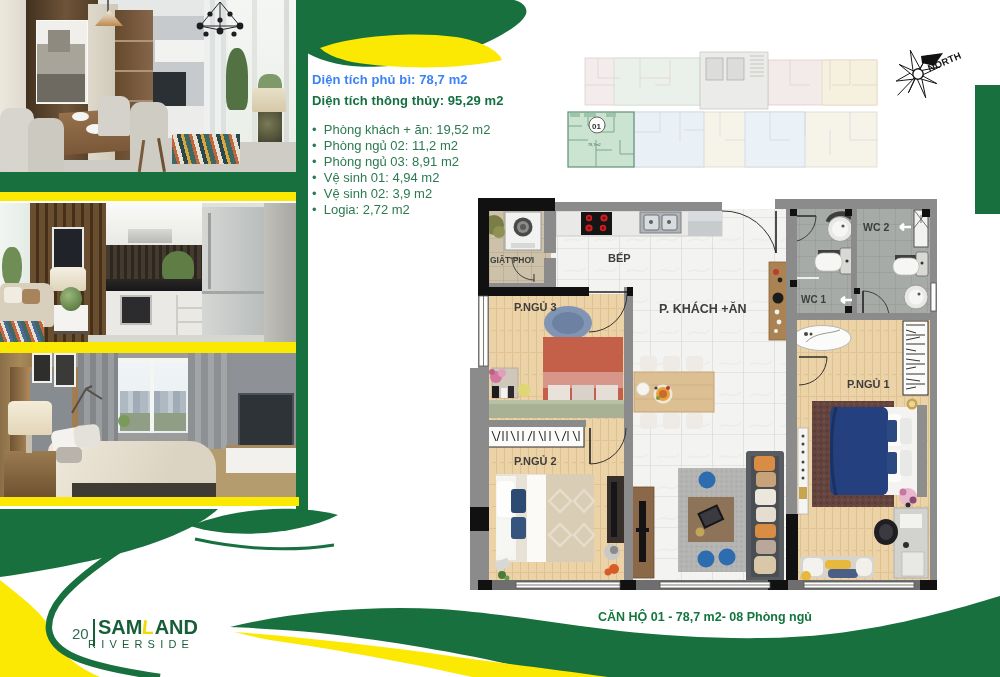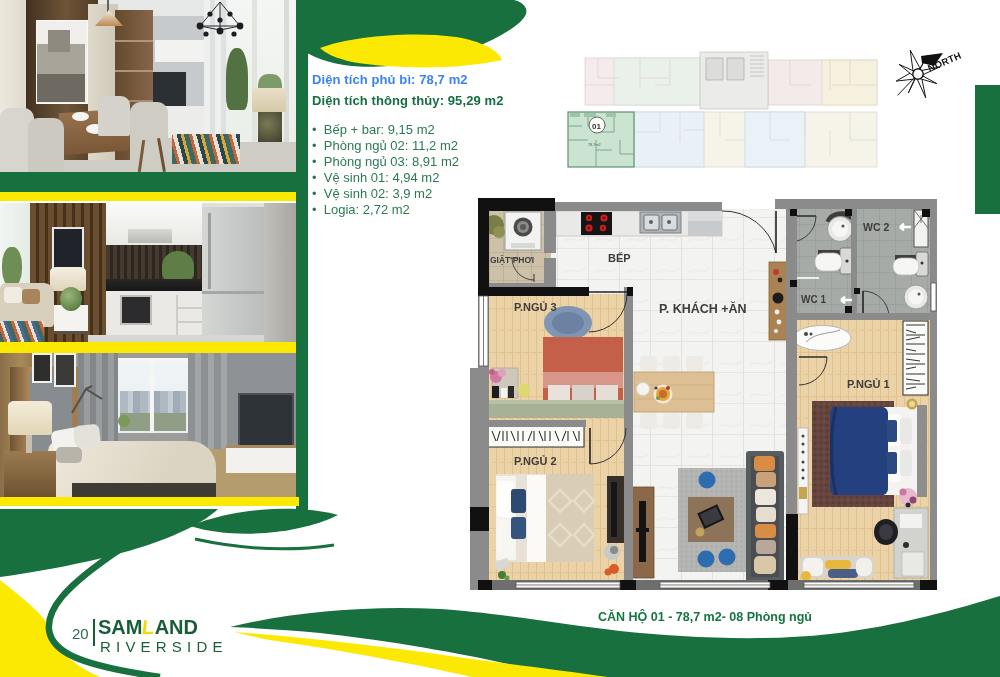--- a/index.html
+++ b/index.html
@@ -226,21 +226,21 @@
   <div class="abs" style="left:216px;top:120px;width:80px;height:24px;background:#b59c6e"></div>
 </div>
 
 <div class="abs" style="left:0;top:497px;width:299px;height:9px;background:#fce903"></div>
 
 <div class="abs" style="left:312px;top:72px;width:260px;font-size:13px;font-weight:bold;color:#3b82f6;letter-spacing:.1px">Diện tích phủ bì: 78,7 m2</div>
 
 <div class="abs" style="left:312px;top:93px;width:280px;font-size:13px;font-weight:bold;color:#156f40;letter-spacing:.1px">Diện tích thông thủy: 95,29 m2</div>
 
 <div class="abs" style="left:312px;top:122px;width:220px;font-size:13px;color:#2b7a50;line-height:15.9px">
-  <div>•&nbsp; Bếp + bar: 9,15 m2</div>
+  <div>•&nbsp; Phòng khách + ăn: 19,52 m2</div>
   <div>•&nbsp; Phòng ngủ 02: 11,2 m2</div>
   <div>•&nbsp; Phòng ngủ 03: 8,91 m2</div>
   <div>•&nbsp; Vệ sinh 01: 4,94 m2</div>
   <div>•&nbsp; Vệ sinh 02: 3,9 m2</div>
   <div>•&nbsp; Logia: 2,72 m2</div>
 </div>
 
 <div class="abs" style="left:598px;top:610px;width:240px;font-size:12.5px;font-weight:bold;color:#15753f">CĂN HỘ 01 - 78,7 m2- 08 Phòng ngủ</div>
 
 <svg class="abs" style="left:470px;top:190px" width="470" height="405" viewBox="470 190 470 405">
@@ -655,15 +655,15 @@
 <polygon points="921,56 943,53 934,66 922,63" fill="#111"></polygon>
 <text x="928" y="72" font-size="9.5" font-weight="bold" fill="#111" transform="rotate(-23 928 68)" font-family="Liberation Sans, sans-serif" letter-spacing="0.3">NORTH</text>
 </svg>
 
 <div class="abs" style="left:72px;top:625px;font-size:15px;color:#2c6e4f">20</div>
 
 <div class="abs" style="left:93px;top:619px;width:2px;height:27px;background:#175e38"></div>
 
 <div class="abs" style="left:98px;top:616px;font-size:20px;font-weight:bold;color:#175e38;letter-spacing:0px">SAM<span style="color:#f5d907;transform:skewX(-6deg);display:inline-block">L</span>AND</div>
 
-<div class="abs" style="left:100px;top:638px;font-size:15px;color:#175e38;letter-spacing:5.2px">RIVERSIDE</div>
+<div class="abs" style="left:88px;top:638px;font-size:11px;color:#175e38;letter-spacing:5.2px">RIVERSIDE</div>
 
 </div>
 
 </body></html>

